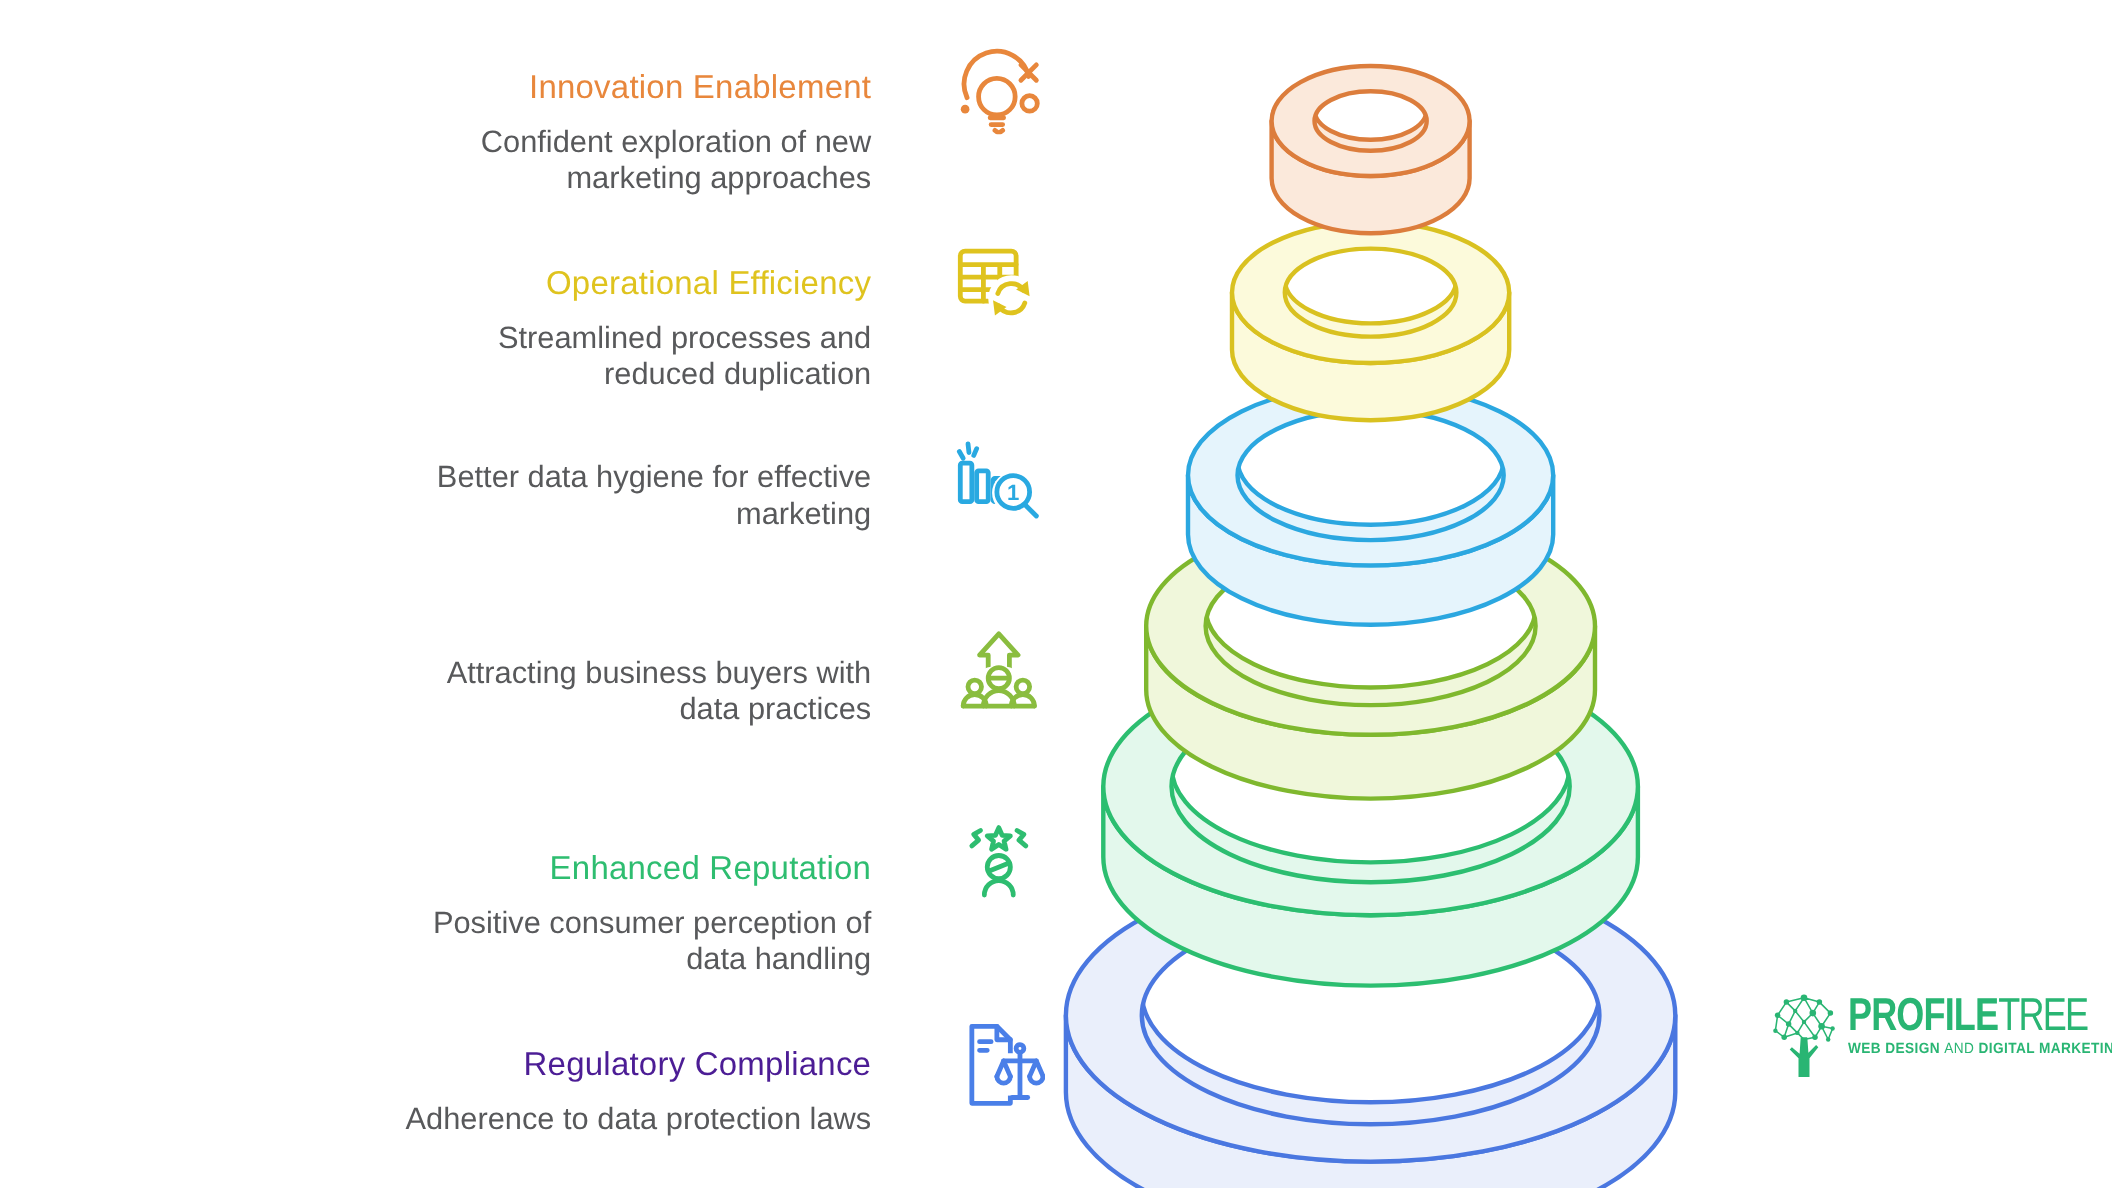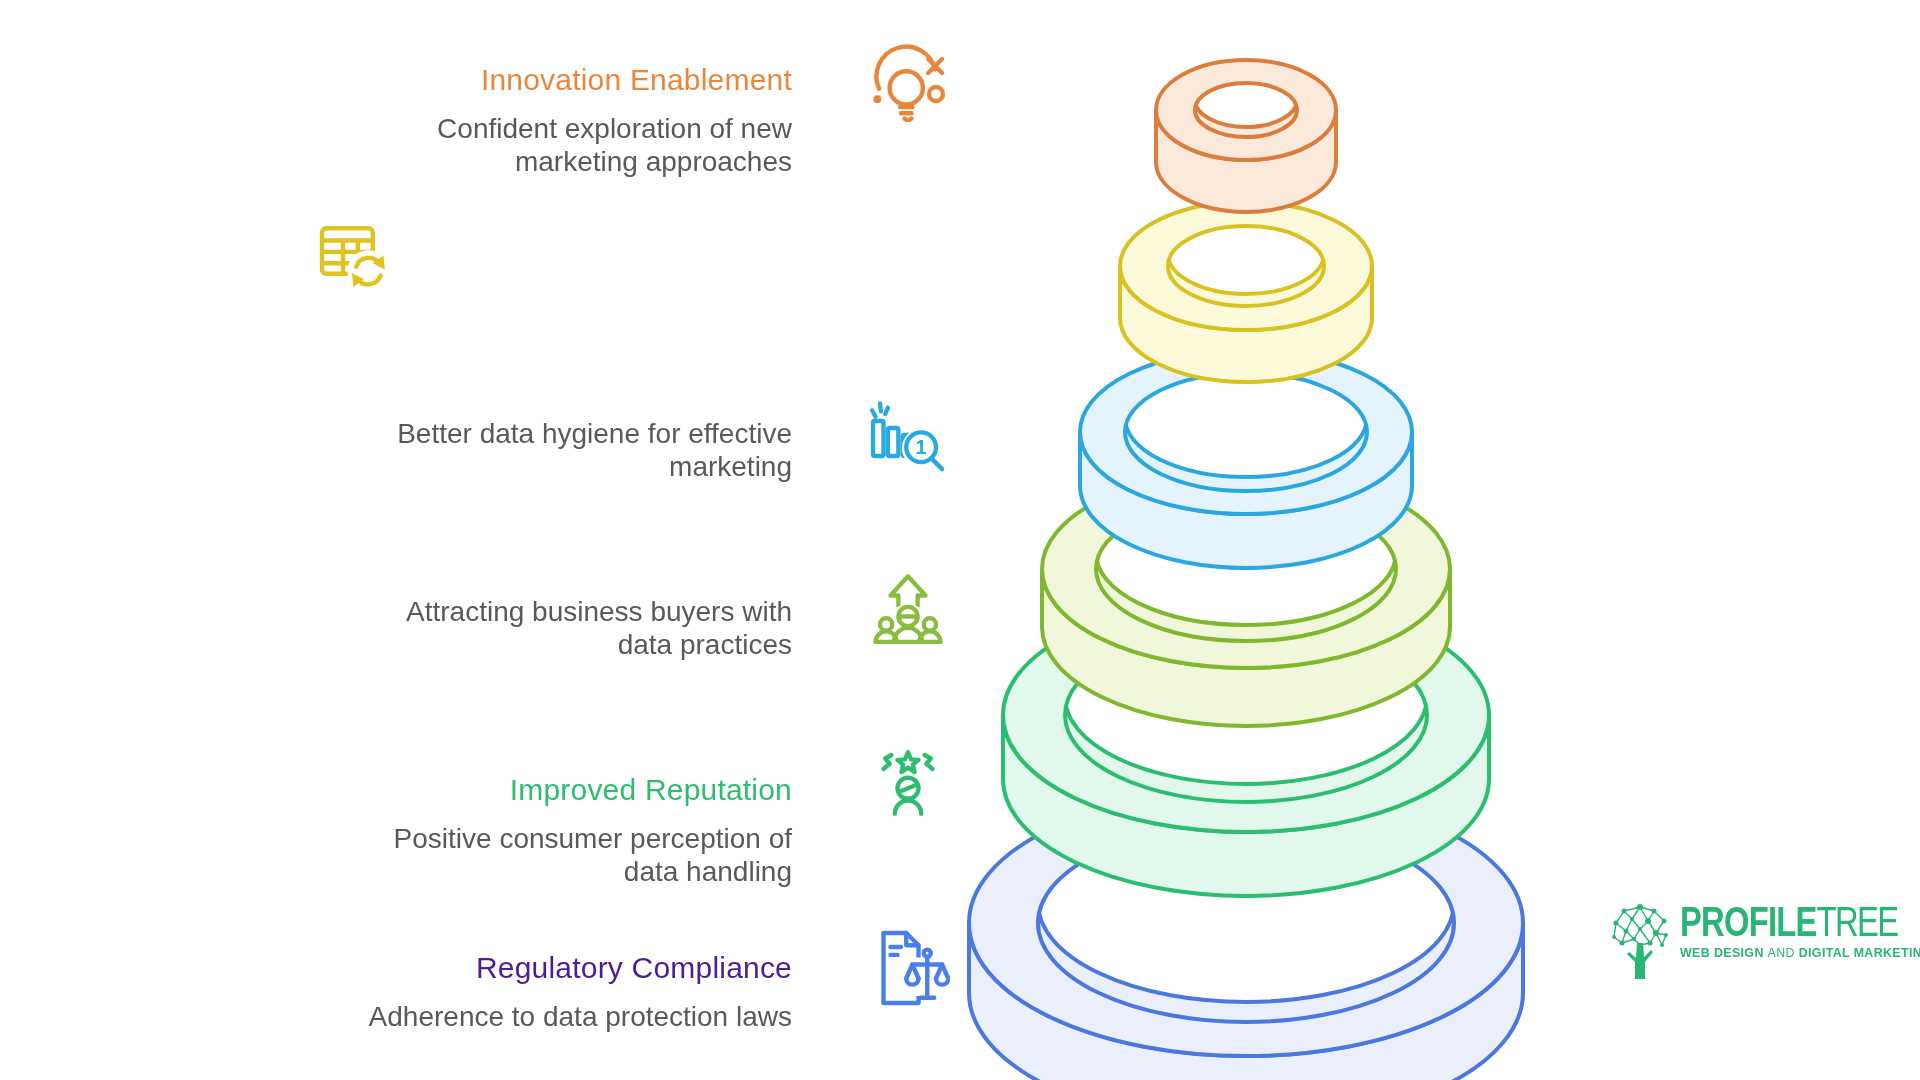--- a/index.html
+++ b/index.html
@@ -117,20 +117,24 @@
         <circle cx="13" cy="70" r="4.5" fill="currentColor" stroke="none"></circle>
         <circle cx="80" cy="64" r="8"></circle>
         <circle cx="46" cy="57" r="19"></circle>
         <path d="M 39 79 H 53 M 40 86 H 52 M 44 92 L 48 95 L 52 92"></path>
       </g>
     </svg>
   </div>
 </div>
 
 <div class="item i1">
+  <div class="item-text">
+    <h2 class="item-title" style="color: rgb(223, 195, 30);">Operational Efficiency</h2>
+    <p class="item-desc">Streamlined processes and reduced duplication</p>
+  </div>
   <div class="item-icon">
     <svg viewBox="0 0 96 96" style="color: rgb(223, 195, 30);">
       <g stroke="currentColor" fill="none" stroke-width="5" stroke-linecap="round" stroke-linejoin="round">
         <rect x="8" y="14" width="58" height="52" rx="5"></rect>
         <path d="M 8 28 H 66 M 8 41 H 66 M 8 54 H 66 M 32 28 V 66 M 49 28 V 66"></path>
         <circle cx="61" cy="63" r="24" fill="#ffffff" stroke="none"></circle>
         <path d="M 47 58 A 15 15 0 0 1 74 55"></path>
         <path d="M 75 68 A 15 15 0 0 1 48 71"></path>
         <path fill="currentColor" stroke="none" d="M 78 45 L 80 61 L 66 54 Z"></path>
         <path fill="currentColor" stroke="none" d="M 44 81 L 42 65 L 56 72 Z"></path>
@@ -176,21 +180,21 @@
         <circle cx="73" cy="61" r="7"></circle>
         <path d="M 61 81 A 12 12 0 0 1 85 81"></path>
         <path d="M 11 81 H 85"></path>
       </g>
     </svg>
   </div>
 </div>
 
 <div class="item i4">
   <div class="item-text">
-    <h2 class="item-title" style="color: rgb(46, 189, 112);">Improved Reputation</h2>
+    <h2 class="item-title" style="color: rgb(46, 189, 112);">Enhanced Reputation</h2>
     <p class="item-desc">Positive consumer perception of data handling</p>
   </div>
   <div class="item-icon">
     <svg viewBox="0 0 96 96" style="color: rgb(46, 189, 112);">
       <g stroke="currentColor" fill="none" stroke-width="5" stroke-linecap="round" stroke-linejoin="round">
         <path d="M 48 5 L 51.5 13 L 60 13.5 L 53.5 19 L 55.5 27.5 L 48 22.5 L 40.5 27.5 L 42.5 19 L 36 13.5 L 44.5 13 Z"></path>
         <path d="M 29 8 L 22 12 L 27 18 L 20 24"></path>
         <path d="M 67 8 L 74 12 L 69 18 L 76 24"></path>
         <circle cx="48" cy="46" r="12"></circle>
         <path d="M 38 50 L 58 42"></path>

